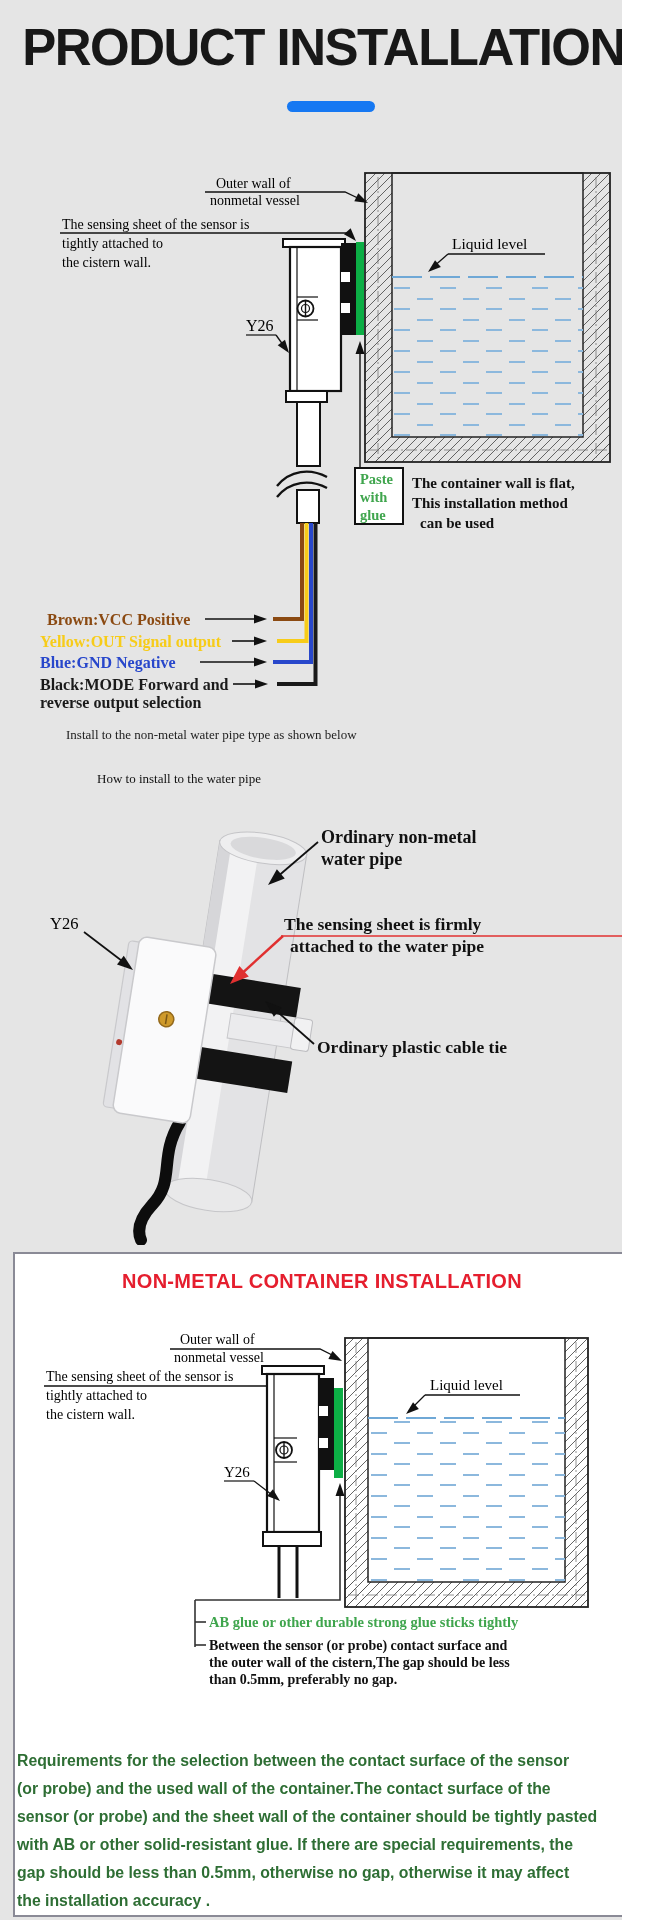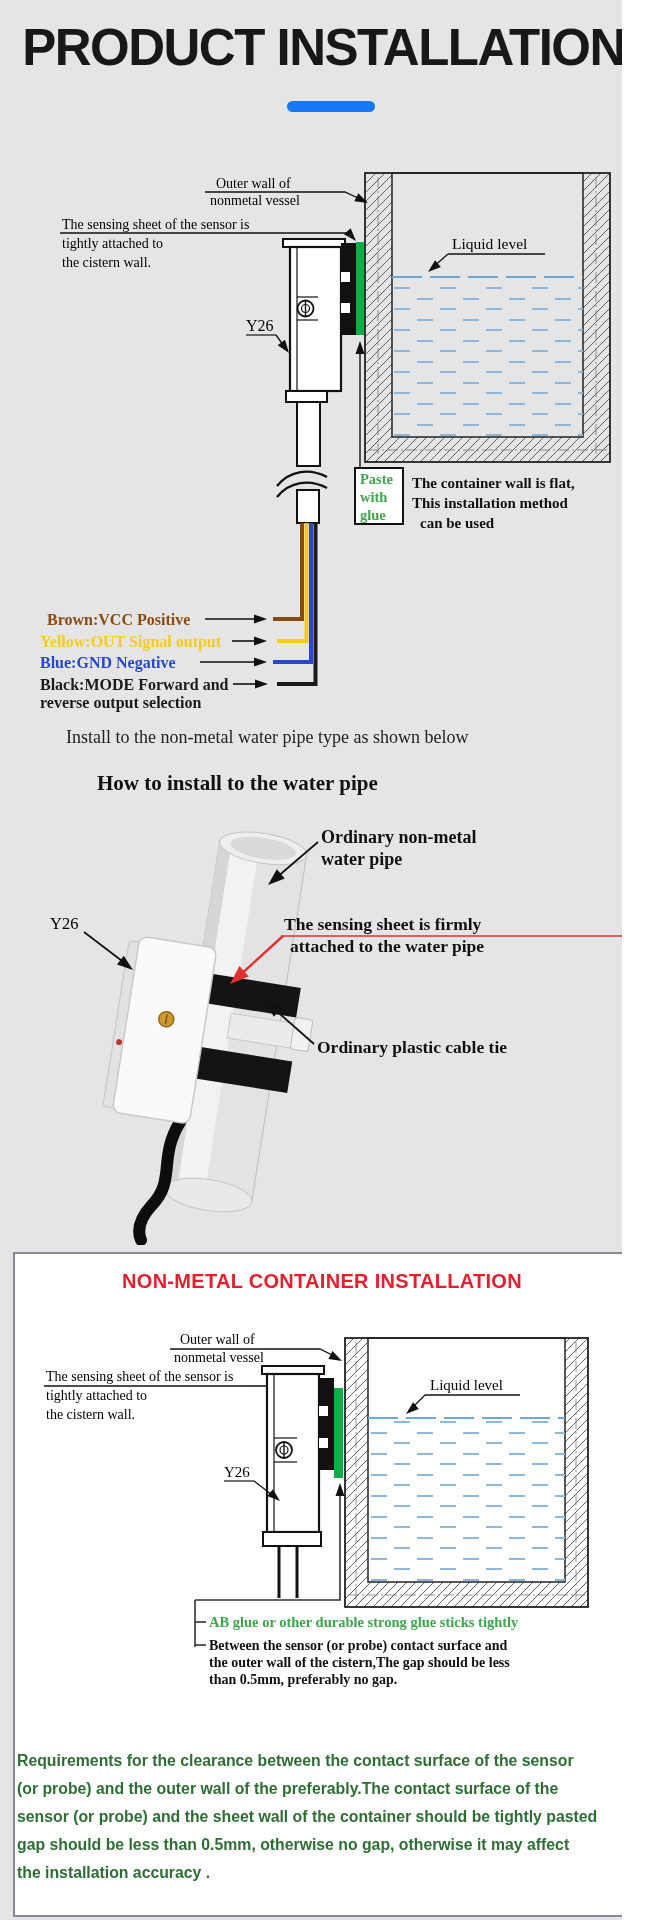--- a/index.html
+++ b/index.html
@@ -5,22 +5,22 @@
   html,body{margin:0;padding:0;background:#fff;}
   .page{position:relative;width:622px;height:1920px;background:#e5e5e5;overflow:hidden;
         font-family:"Liberation Serif", serif;color:#1a1a1a;}
   .abs{position:absolute;}
   .page-title{left:0;top:18px;width:647px;text-align:center;
       font-family:"Liberation Sans", sans-serif;font-weight:800;font-size:51px;
       letter-spacing:-1.5px;color:#181818;white-space:nowrap;}
   .accent-bar{left:287px;top:101px;width:88px;height:11px;border-radius:6px;background:#1678f2;}
   svg{position:absolute;left:0;display:block;}
   svg text{font-family:"Liberation Serif", serif;}
-  .caption{left:66px;top:727px;font-size:18px;color:#222;white-space:nowrap;}
-  .pipe-heading{left:97px;top:771px;font-size:21px;font-weight:bold;color:#111;white-space:nowrap;}
+  .caption{left:66px;top:727px;font-size:13px;color:#222;white-space:nowrap;}
+  .pipe-heading{left:97px;top:771px;font-size:13px;font-weight:normal;color:#111;white-space:nowrap;}
   .container-box{left:13px;top:1252px;width:618px;height:661px;border:2px solid #8a8a96;background:#fff;}
   .container-heading{left:13px;top:1270px;width:618px;text-align:center;
       font-family:"Liberation Sans", sans-serif;font-weight:700;font-size:20px;
       letter-spacing:.3px;color:#e51e2e;white-space:nowrap;}
   .req{left:17px;top:1747px;width:612px;font-family:"Liberation Sans", sans-serif;
       font-weight:bold;font-size:15.8px;line-height:28px;color:#2e6e34;}
   .req div{white-space:nowrap;}
   .ah{fill:#111;stroke:none;}
 </style>
 </head>
@@ -286,20 +286,21 @@
       <text x="209" y="1627" font-size="14.5" font-weight="bold" fill="#3fa54d">AB glue or other durable strong glue sticks tightly</text>
       <g font-size="14" font-weight="bold" fill="#111">
         <text x="209" y="1650">Between the sensor (or probe) contact surface and</text>
         <text x="209" y="1667">the outer wall of the cistern,The gap should be less</text>
         <text x="209" y="1684">than 0.5mm, preferably no gap.</text>
       </g>
     </g>
   </svg>
 
   <div class="abs req">
-    <div>Requirements for the clearance between the contact surface of the sensor</div>
-    <div>(or probe) and the outer wall of the preferably.The contact surface of the</div>
+    <div>Requirements for the selection between the contact surface of the sensor</div>
+    <div>(or probe) and the used wall of the container.The contact surface of the</div>
     <div>sensor (or probe) and the sheet wall of the container should be tightly pasted</div>
+    <div>with AB or other solid-resistant glue. If there are special requirements, the</div>
     <div>gap should be less than 0.5mm, otherwise no gap, otherwise it may affect</div>
     <div>the installation accuracy .</div>
   </div>
 
 </div>
 
 </body></html>

